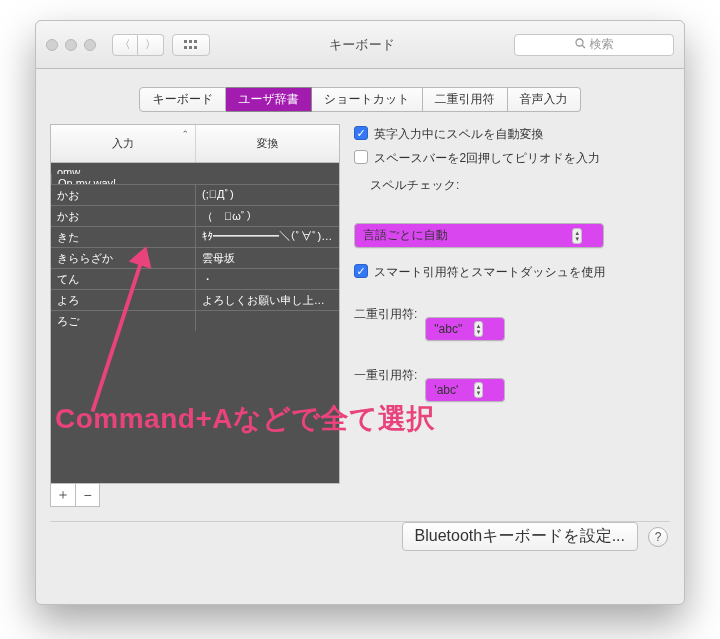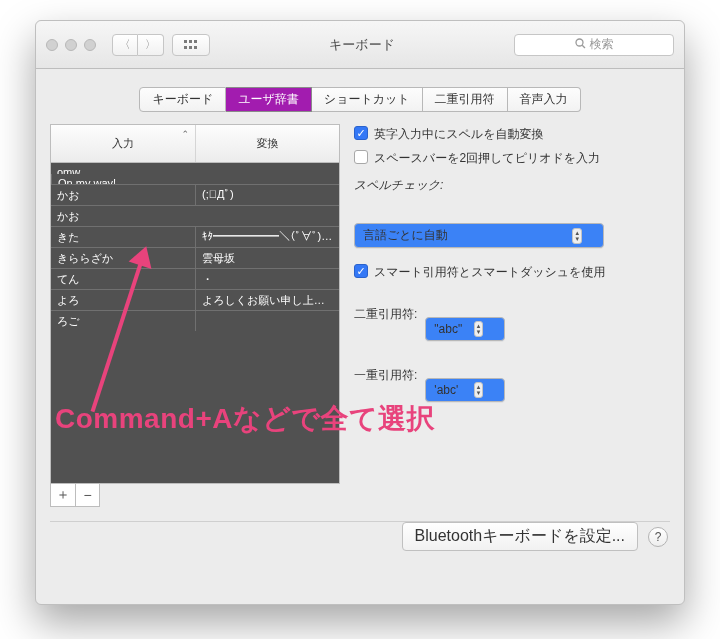--- a/index.html
+++ b/index.html
@@ -58,23 +58,23 @@
   .addremove { display: flex; border: 1px solid #bdbdbd; border-top: none; background: #fff; width: fit-content; }
   .sqbtn { width: 24px; height: 22px; display: flex; align-items: center; justify-content: center; font-size: 14px; color: #555; }
   .sqbtn + .sqbtn { border-left: 1px solid #bdbdbd; }
   .right { flex: 1; font-size: 12px; color: #333; padding-top: 2px; }
   .chk { display: flex; align-items: flex-start; gap: 6px; margin-bottom: 7px; }
   .box {
     width: 14px; height: 14px; border: 1px solid #a8a8a8; border-radius: 3px; background: #fff; flex-shrink: 0;
     display: flex; align-items: center; justify-content: center; font-size: 11px; color: #fff;
   }
   .box.checked { background: #3478f6; border-color: #2a62cc; }
-  .section-label { margin: 10px 0 4px; font-style: italic; }
+  .section-label { margin: 10px 16px 4px; }
   .select {
-    width: 250px; background: #3b82f6; border: 1px solid #b8b8b8; border-radius: 4px;
+    width: 250px; background: #d946ef; border: 1px solid #b8b8b8; border-radius: 4px;
     padding: 3px 21px 3px 8px; font-size: 12px; display: flex; justify-content: space-between; align-items: center;
     box-shadow: 0 1px 0 rgba(0,0,0,0.05);
     margin-top: 29px;
   }
   .stepper { display: inline-flex; flex-direction: column; font-size: 7px; line-height: 6px; color: #555; background:#efefef; border:1px solid #c3c3c3; border-radius:3px; padding:1px 2px;}
   .formrow { display: flex; align-items: center; gap: 8px; margin-bottom: 8px; }
   .formrow .select { width: 80px; }
   .footer { display: flex; justify-content: flex-end; align-items: center; gap: 10px; padding: 0 16px 16px; }
   .btn {
     background: linear-gradient(#fff,#f1f1f1); border: 1px solid #c0c0c0; border-radius: 4px;
@@ -159,20 +159,21 @@
             <div class="row">
               <div class="cell">omw</div>
               <div class="cell">On my way!</div>
             </div>
             <div class="row">
               <div class="cell">かお</div>
               <div class="cell">(;ﾟДﾟ)</div>
             </div>
             <div class="row">
               <div class="cell">かお</div>
+              <div class="cell">（　ﾟωﾟ）</div>
             </div>
             <div class="row">
               <div class="cell">きた</div>
               <div class="cell">ｷﾀ━━━━━━＼(ﾟ∀ﾟ)／…</div>
             </div>
             <div class="row">
               <div class="cell">きららざか</div>
               <div class="cell">雲母坂</div>
             </div>
             <div class="row">

